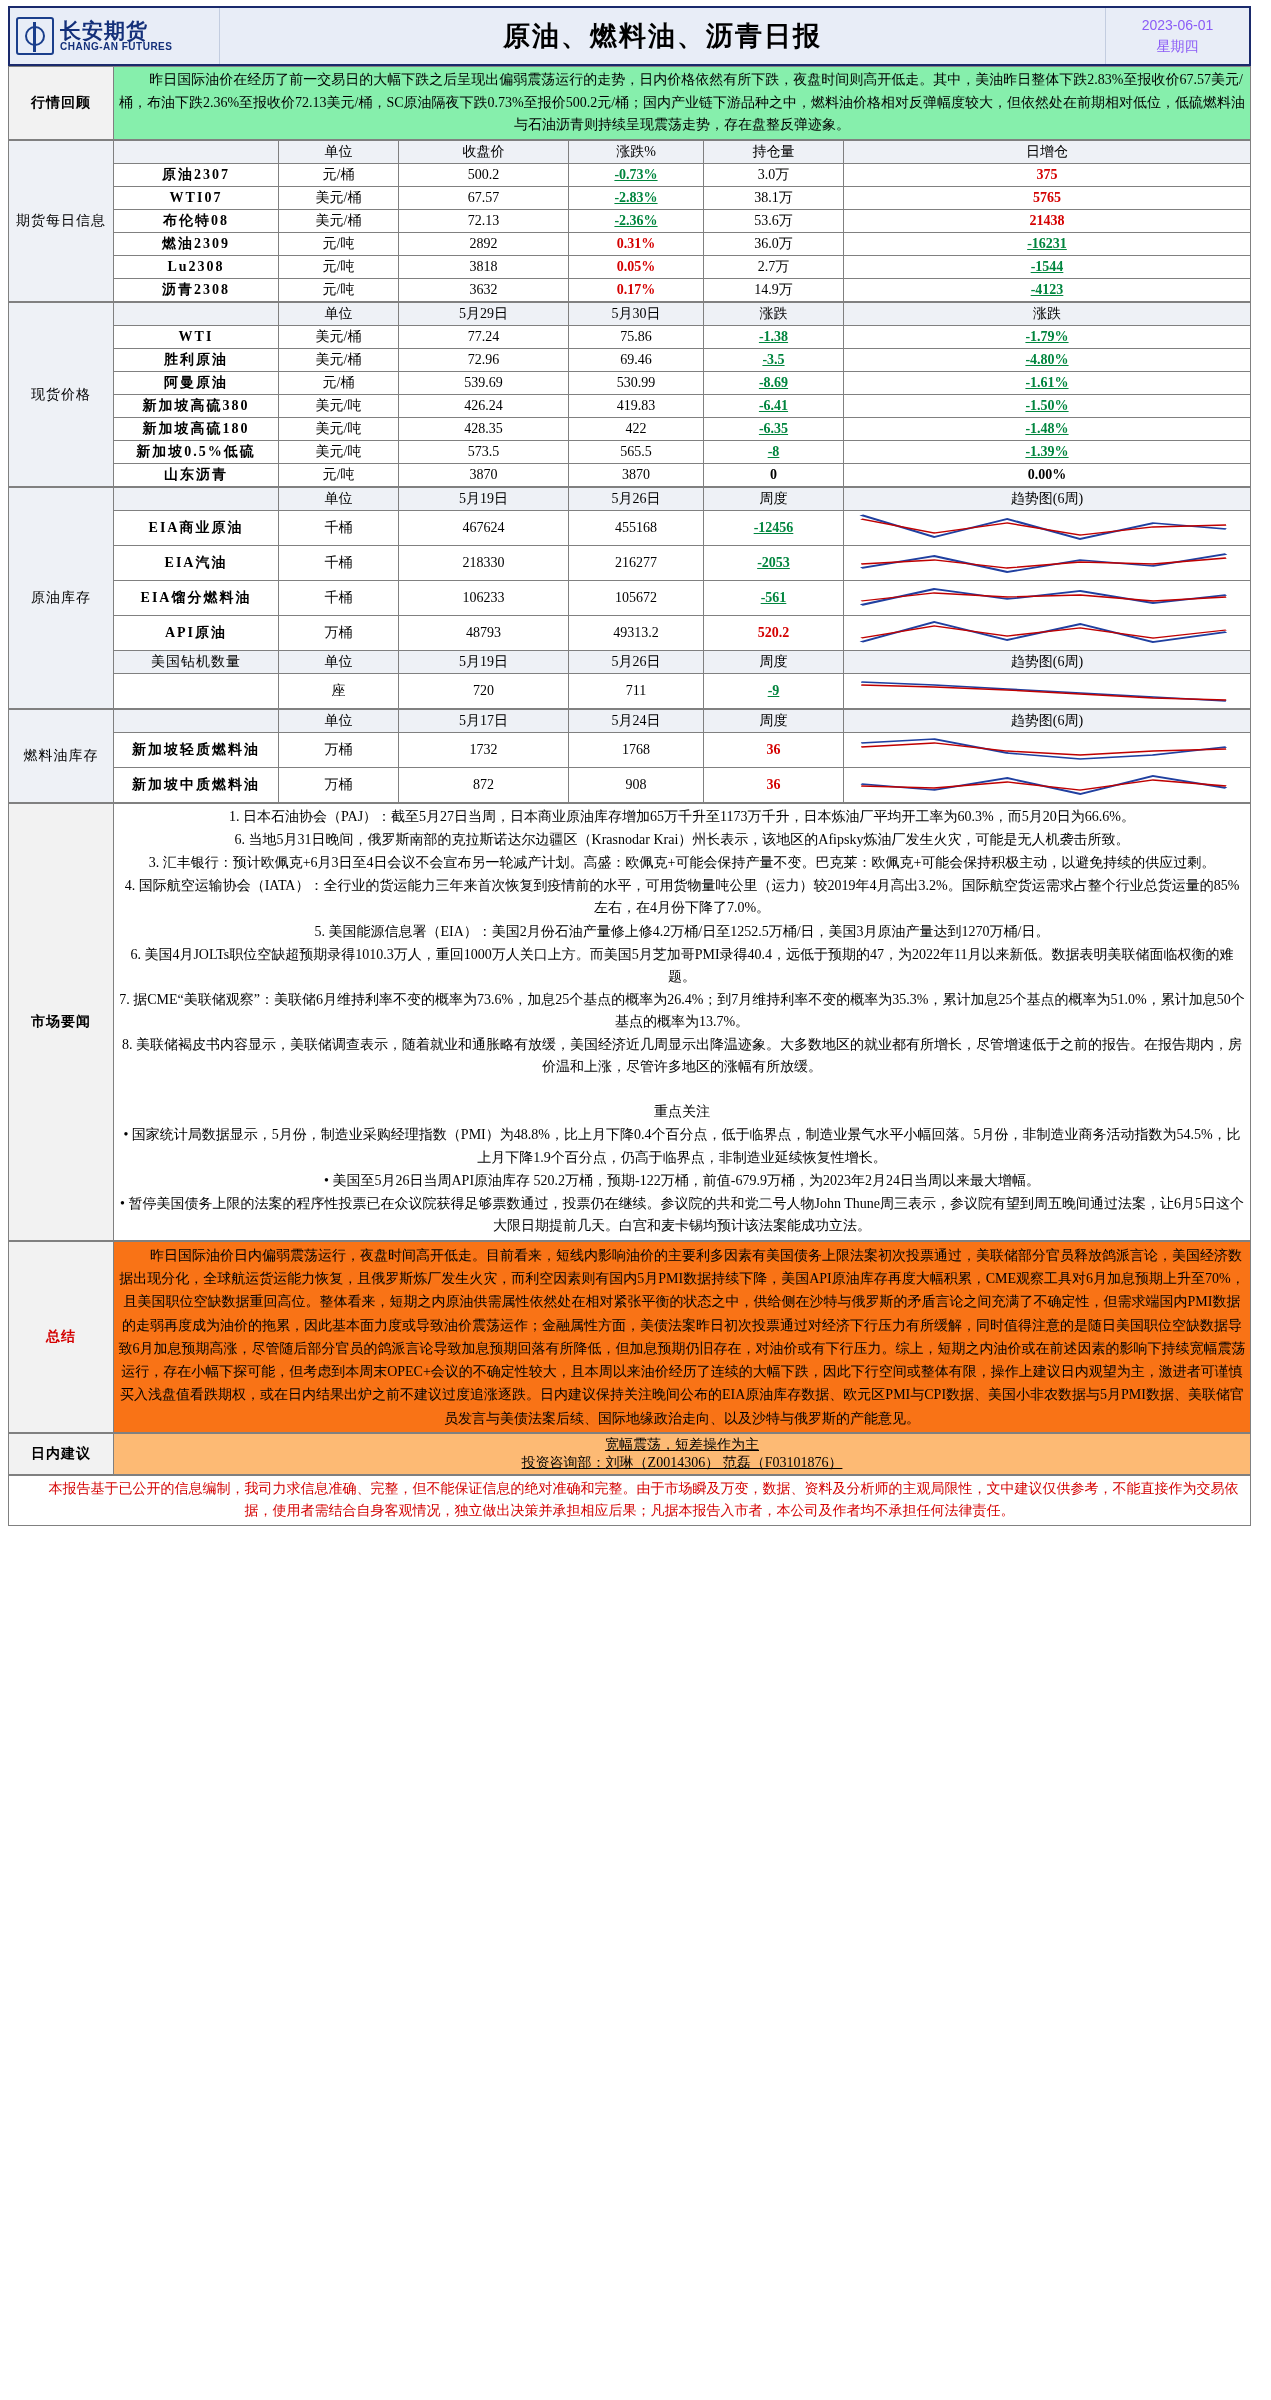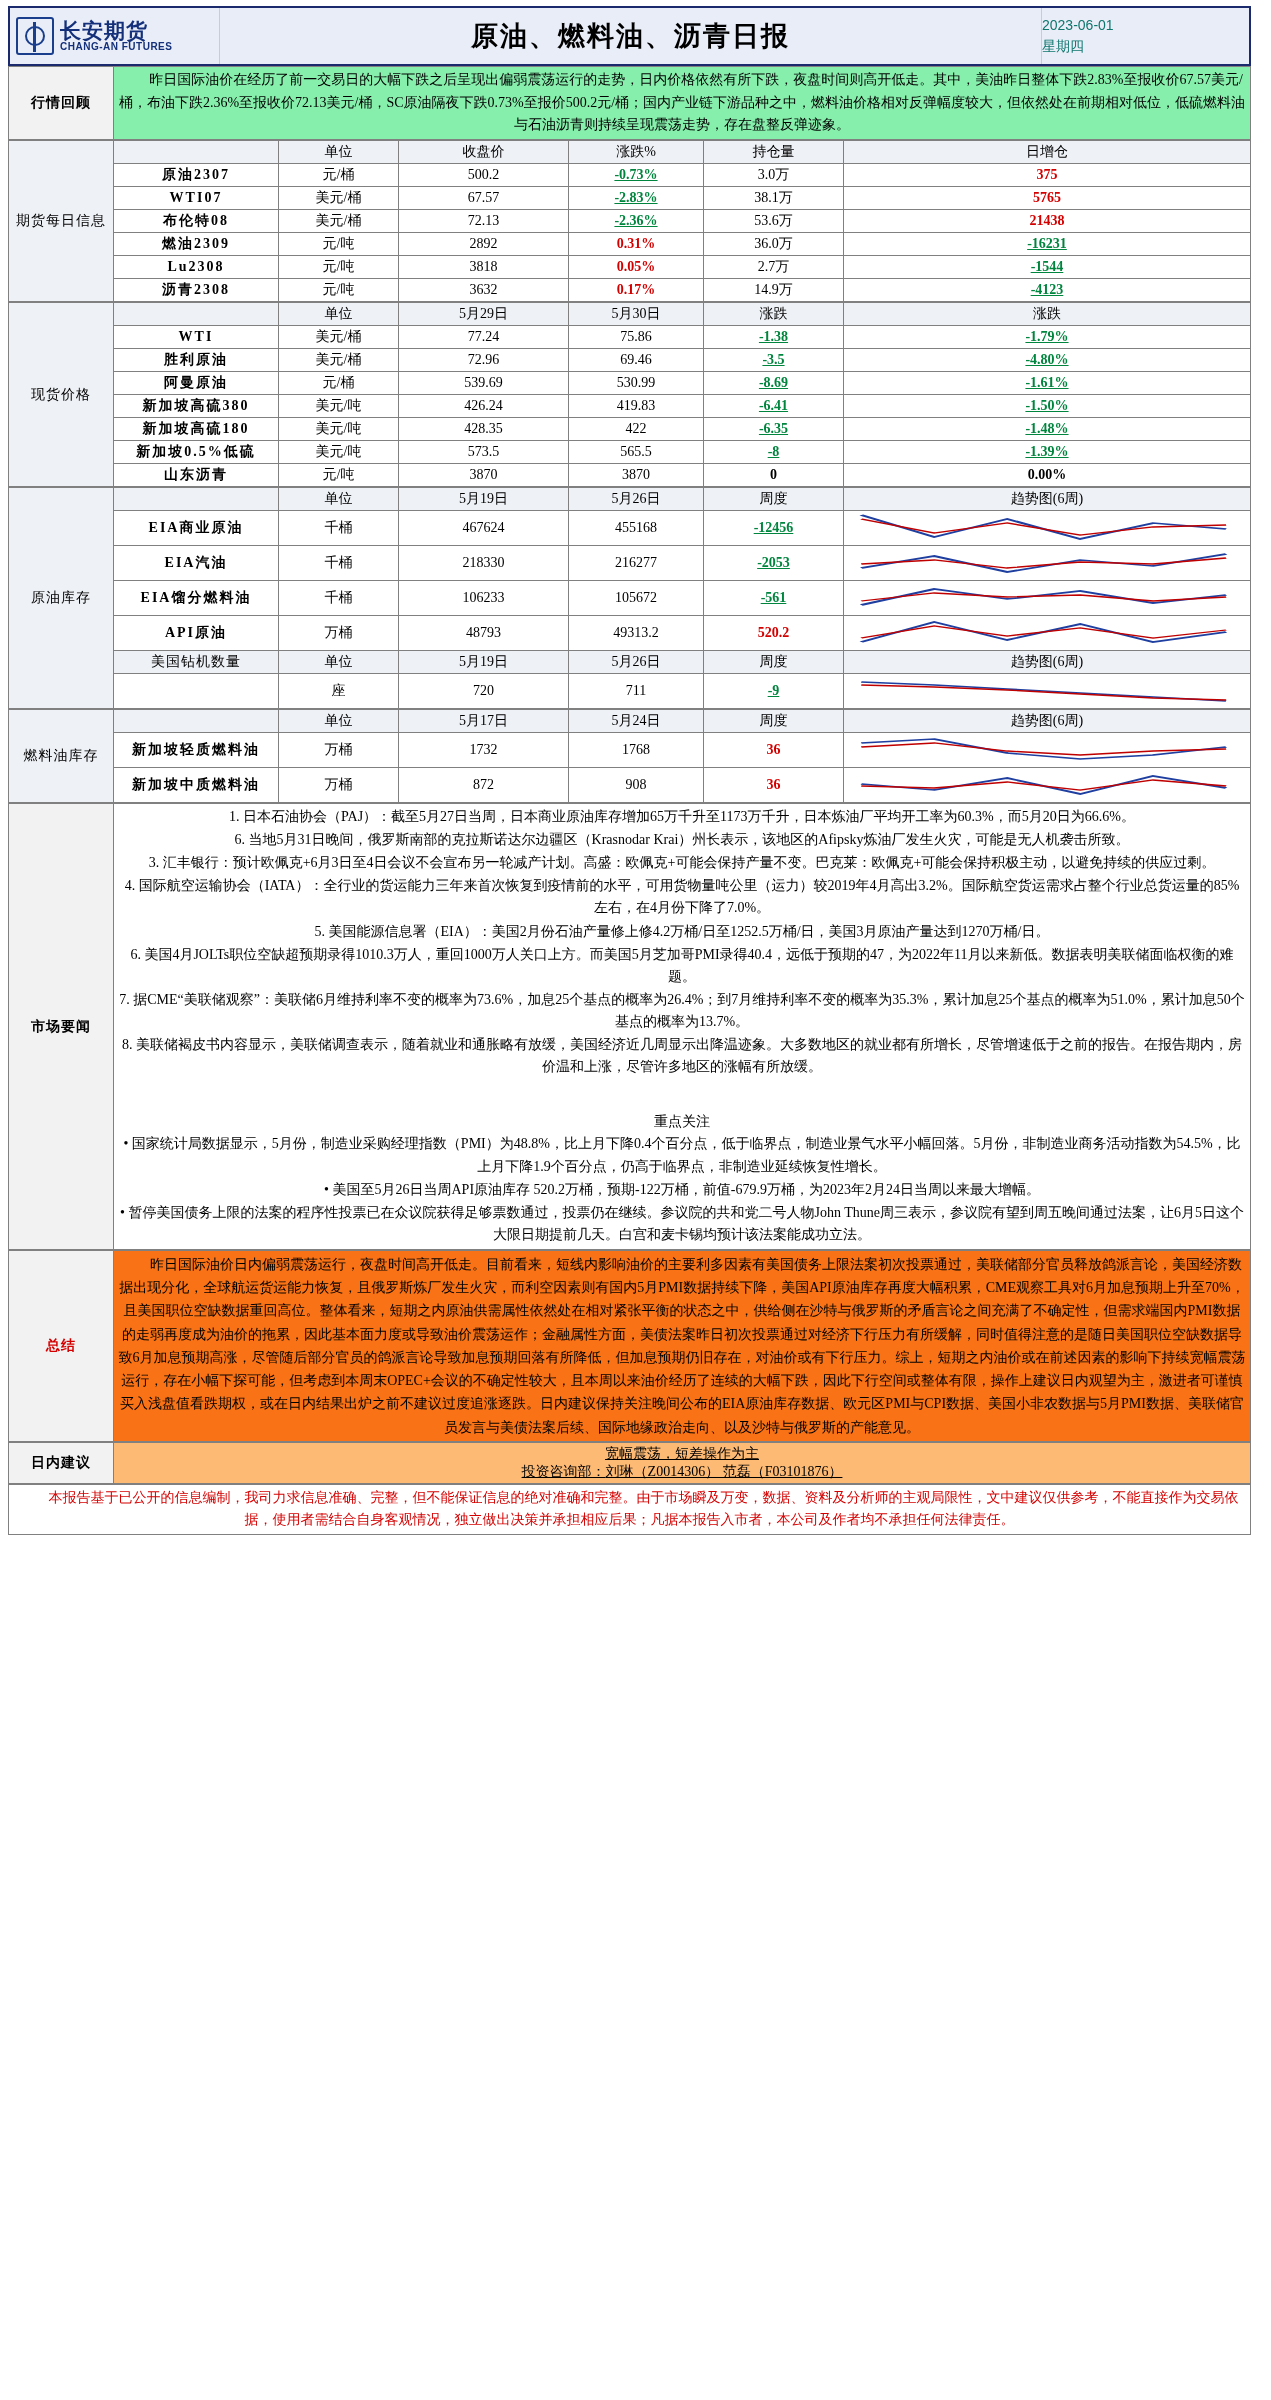--- a/index.html
+++ b/index.html
@@ -61,26 +61,26 @@
     letter-spacing: 0.5px;
   }
   .title-cell {
     flex: 1 1 auto;
     display: flex; align-items: center; justify-content: center;
     font-family: "Liberation Sans", sans-serif;
     font-size: 27px; font-weight: bold; color: #000;
     letter-spacing: 2px;
   }
   .date-cell {
-    width: 208px;
+    width: 144px;
     border-left: 1px solid #c3cde0;
     display: flex; flex-direction: column;
-    align-items: flex-start; justify-content: center;
-    font-family: "Liberation Sans", sans-serif;
-    font-size: 14px; color: #0f766e;
+    align-items: center; justify-content: center;
+    font-family: "Liberation Sans", sans-serif;
+    font-size: 14px; color: #8b5cf6;
     line-height: 1.5;
   }
 
   
   table.doc {
     width: 100%;
     border-collapse: collapse;
     table-layout: fixed;
   }
   table.doc td, table.doc th {
@@ -136,22 +136,22 @@
   .news-text {
     text-align: left;
     font-size: 14px;
     line-height: 1.58;
     padding: 5px 8px;
     color: #000;
   }
   .news-text p { margin: 0 0 1px 0; }
   .news-text .gap { height: 14px; }
   .news-text .focus-title {
-    font-family: Liberation Sans, sans-serif;
-    margin-top: 17px;
+    font-family: Liberation Serif, serif;
+    margin-top: 8px;
   }
 
   .summary-text {
     background: #f97316;
     text-align: left;
     font-size: 14.5px;
     line-height: 1.66;
     padding: 6px 8px;
     text-indent: 2em;
     color: #000;

